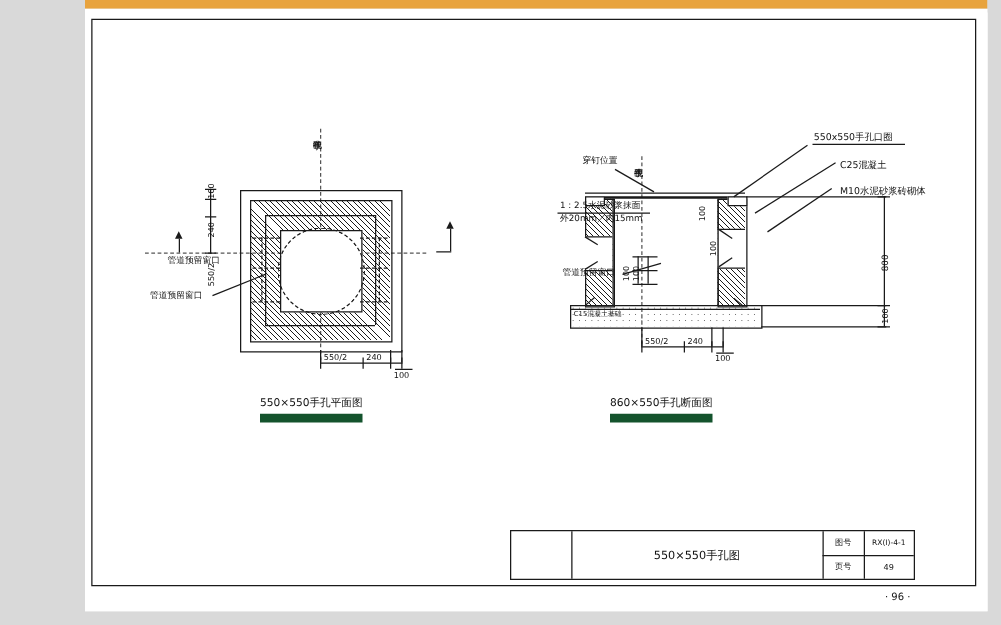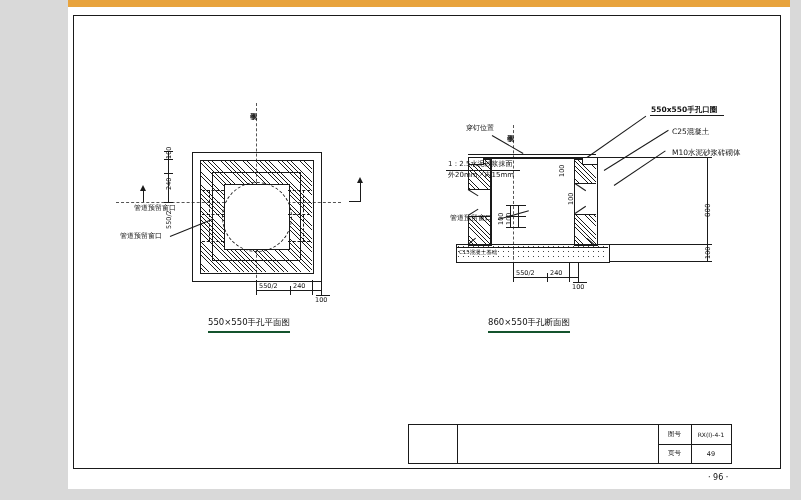--- a/index.html
+++ b/index.html
@@ -27,21 +27,21 @@
   .h{height:1px;}
   .v{width:1px;}
   .h2{height:1.6px;}
 
   .txt{position:absolute;color:#111;white-space:nowrap;font-size:7px;line-height:1.05;}
   .txt-cn{font-family:"DejaVu Sans","Liberation Sans",sans-serif;}
   .vtxt{writing-mode:vertical-rl;text-orientation:upright;letter-spacing:0px;}
   .rot90{transform:rotate(-90deg);transform-origin:left top;}
 
   .caption{position:absolute;font-size:8.5px;color:#111;white-space:nowrap;
-           border-bottom:2px solid #14532d;padding-bottom:2px;}
+           border-bottom:7px solid #14532d;padding-bottom:2px;}
 
   
   .hatch{position:absolute;
     background-image:repeating-linear-gradient(45deg,#1a1a1a 0px,#1a1a1a 0.55px,transparent 0.55px,transparent 3.1px);}
   .dots{position:absolute;
     background-image:radial-gradient(#444 0.5px,transparent 0.6px);
     background-size:5px 5px;}
 
   .dash{position:absolute;}
   .dash-h{height:0;border-top:1px dashed #1a1a1a;}
@@ -186,21 +186,21 @@
 
       <div class="txt txt-cn" style="left:391px;top:243px;font-size:5.5px;">C15混凝土基础</div>
 
       <div class="txt txt-cn" style="left:380px;top:154px;font-size:7px;text-align:center;">1 : 2.5水泥砂浆抹面</div>
       <div class="txt txt-cn" style="left:380px;top:165px;font-size:7px;">外20mm／内15mm</div>
       <div class="ln h" style="left:378px;top:163px;width:74px;"></div>
 
       <div class="txt txt-cn" style="left:382px;top:208px;font-size:7px;">管道预留窗口</div>
       <div class="leader" style="left:430px;top:212px;width:32px;transform:rotate(-16deg);"></div>
 
-      <div class="txt txt-cn" style="left:583px;top:99px;font-size:7.5px;font-weight:bold;">550x550手孔口圈</div>
+      <div class="txt txt-cn" style="left:583px;top:99px;font-size:7.5px;">550x550手孔口圈</div>
       <div class="ln h" style="left:582px;top:108px;width:74px;"></div>
       <div class="leader" style="left:519px;top:150px;width:72px;transform:rotate(-35deg);"></div>
 
       <div class="txt txt-cn" style="left:604px;top:121px;font-size:7.5px;">C25混凝土</div>
       <div class="leader" style="left:536px;top:163px;width:76px;transform:rotate(-32deg);"></div>
 
       <div class="txt txt-cn" style="left:604px;top:142px;font-size:7.5px;">M10水泥砂浆砖砌体</div>
       <div class="leader" style="left:546px;top:178px;width:62px;transform:rotate(-34deg);"></div>
 
       <div class="txt txt-cn rot90" style="left:491px;top:170px;font-size:6.5px;">100</div>
@@ -240,20 +240,21 @@
 
       <div class="caption txt-cn" style="left:420px;top:310px;">860×550手孔断面图</div>
     </div>
 
     <div class="tb" style="left:340px;top:417px;width:322px;height:38px;">
       <div class="tb-line v" style="position:absolute;left:48px;top:0;width:1px;height:38px;background:#1a1a1a;"></div>
       <div class="tb-line v" style="position:absolute;left:249px;top:0;width:1px;height:38px;background:#1a1a1a;"></div>
       <div class="tb-line v" style="position:absolute;left:282px;top:0;width:1px;height:38px;background:#1a1a1a;"></div>
       <div class="tb-line h" style="position:absolute;left:249px;top:19px;width:73px;height:1px;background:#1a1a1a;"></div>
 
+      <div class="tb-cell txt-cn" style="left:48px;top:0;width:201px;height:38px;font-size:9px;">550×550手孔图</div>
       <div class="tb-cell txt-cn" style="left:249px;top:0;width:33px;height:19px;font-size:6.5px;">图号</div>
       <div class="tb-cell txt-cn" style="left:282px;top:0;width:40px;height:19px;font-size:6px;">RX(I)-4-1</div>
       <div class="tb-cell txt-cn" style="left:249px;top:19px;width:33px;height:19px;font-size:6.5px;">页号</div>
       <div class="tb-cell txt-cn" style="left:282px;top:19px;width:40px;height:19px;font-size:6.5px;">49</div>
     </div>
 
     <div class="pagefoot txt-cn" style="left:640px;top:466px;">· 96 ·</div>
   </div>
 </div>
 

